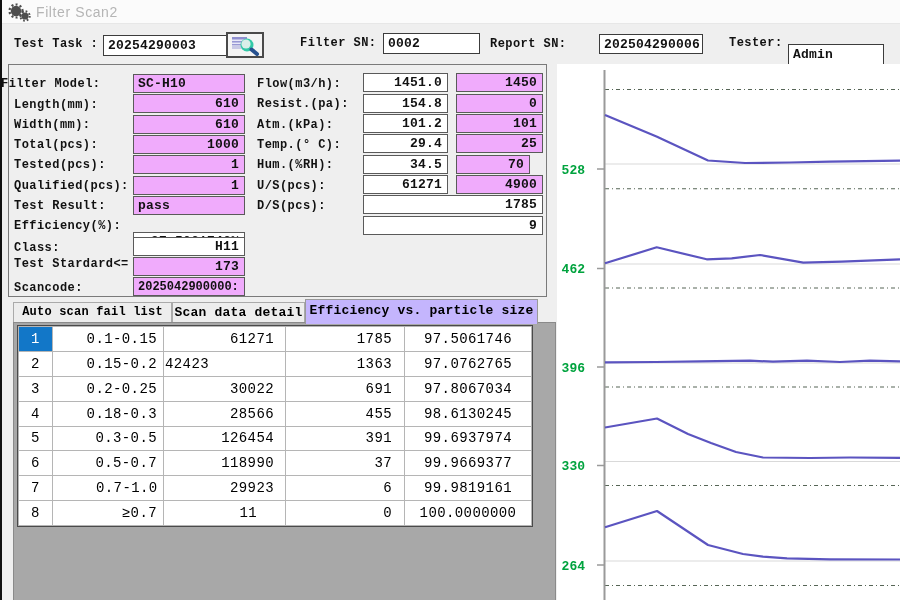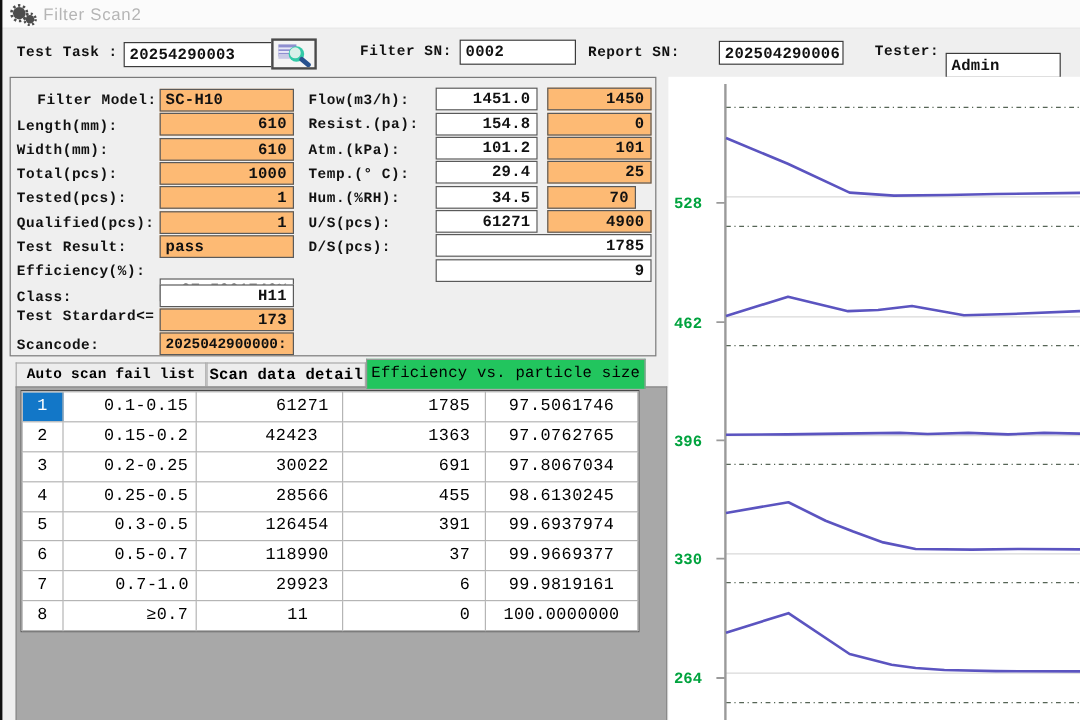--- a/index.html
+++ b/index.html
@@ -2,21 +2,21 @@
 <html><head>
 <meta charset="utf-8">
 <style>
   html,body{margin:0;padding:0;width:900px;height:600px;overflow:hidden;}
   body{background:#efefef;font-family:"Liberation Mono",monospace;position:relative;}
   .abs{position:absolute;}
   .lbl{font-weight:bold;font-size:12px;letter-spacing:0.45px;color:#111;white-space:nowrap;}
   .box{position:absolute;border:1px solid #5a5a5a;font-size:13px;font-weight:bold;
        letter-spacing:0.2px;color:#111;white-space:nowrap;overflow:hidden;
        display:flex;align-items:center;box-sizing:border-box;}
-  .gray{background:#fdba74;}
+  .gray{background:#f0abfc;}
   .white{background:#ffffff;}
   .ra{justify-content:flex-end;padding-right:5px;}
   .la{justify-content:flex-start;padding-left:4px;}
 </style>
 </head>
 <body>
 
 <div class="abs" style="left:0;top:0;width:900px;height:23px;background:#fbfbfb;border-bottom:1px solid #e7e7e7;">
   <svg class="abs" style="left:7px;top:3px;" width="26" height="19" viewBox="0 0 26 19">
     <circle cx="9" cy="8" r="5.2" fill="#4d4d4d"></circle>
@@ -44,21 +44,21 @@
 </div>
 <div class="abs lbl" style="left:300px;top:36px;">Filter SN:</div>
 <div class="box white la" style="left:383px;top:33px;width:97px;height:21px;border-color:#3c3c3c;">0002</div>
 <div class="abs lbl" style="left:490px;top:37px;">Report SN:</div>
 <div class="box white la" style="left:599px;top:34px;width:104px;height:20px;border-color:#3c3c3c;">202504290006</div>
 <div class="abs lbl" style="left:729px;top:36px;">Tester:</div>
 <div class="box white la" style="left:788px;top:44px;width:96px;height:21px;border-color:#3c3c3c;">Admin</div>
 
 <div class="abs" style="left:8px;top:64px;width:539px;height:233px;border:1px solid #7a7a7a;box-sizing:border-box;background:#efefef;"></div>
 
-<div class="abs lbl" style="left:31px;top:77px;">Filter Model:</div>
+<div class="abs lbl" style="left:1px;top:77px;">Filter Model:</div>
 <div class="abs lbl" style="left:14px;top:98px;">Length(mm):</div>
 <div class="abs lbl" style="left:14px;top:118px;">Width(mm):</div>
 <div class="abs lbl" style="left:14px;top:138px;">Total(pcs):</div>
 <div class="abs lbl" style="left:14px;top:158px;">Tested(pcs):</div>
 <div class="abs lbl" style="left:14px;top:179px;">Qualified(pcs):</div>
 <div class="abs lbl" style="left:14px;top:199px;">Test Result:</div>
 <div class="abs lbl" style="left:14px;top:219px;">Efficiency(%):</div>
 <div class="abs lbl" style="left:14px;top:241px;">Class:</div>
 <div class="abs lbl" style="left:14px;top:257px;">Test Stardard&lt;=</div>
 <div class="abs lbl" style="left:14px;top:281px;">Scancode:</div>
@@ -145,22 +145,22 @@
     <polyline points="48,363.5 100,354.5 131,370 154,379 179,388 206,393.5 253,394 293,393.5 343,393.8"></polyline>
     <polyline points="48,463.3 100,447 151,481 186,490 206,492.7 230,494.3 273,495.3 343,495.5"></polyline>
   </g>
 </svg>
 </div>
 
 <div class="abs" style="left:13px;top:302px;width:159px;height:20px;background:#ededed;border:1px solid #aaa;border-bottom:none;box-sizing:border-box;
      font-size:12px;font-weight:bold;letter-spacing:0.2px;text-align:center;line-height:19px;">Auto scan fail list</div>
 <div class="abs" style="left:172px;top:302px;width:133px;height:20px;background:#ededed;border:1px solid #aaa;border-bottom:none;box-sizing:border-box;
      font-size:13px;font-weight:bold;letter-spacing:0.2px;text-align:center;line-height:19px;">Scan data detail</div>
-<div class="abs" style="left:305px;top:299px;width:233px;height:25px;background:#22c55e;border:1px solid #9a9a9a;border-bottom:none;box-sizing:border-box;
-     font-size:13px;font-weight:normal;letter-spacing:0.2px;text-align:center;line-height:21px;z-index:3;">Efficiency vs. particle size</div>
+<div class="abs" style="left:305px;top:299px;width:233px;height:25px;background:#c4b5fd;border:1px solid #9a9a9a;border-bottom:none;box-sizing:border-box;
+     font-size:13px;font-weight:bold;letter-spacing:0.2px;text-align:center;line-height:21px;z-index:3;">Efficiency vs. particle size</div>
 
 <div class="abs" style="left:13px;top:322px;width:543px;height:278px;background:#a8a8a8;border:1px solid #8a8a8a;border-bottom:none;box-sizing:border-box;"></div>
 
 <div class="abs" style="left:17px;top:325px;width:516px;height:202px;background:#ffffff;border:1px solid #4a4a4a;box-sizing:border-box;">
 <table style="border-collapse:collapse;width:100%;height:100%;font-size:14px;letter-spacing:0.4px;table-layout:fixed;white-space:nowrap;">
   <colgroup>
         <col style="width:34px">
         <col style="width:111px">
         <col style="width:122px">
         <col style="width:119px">
@@ -170,34 +170,34 @@
   <tr>
     <td style="border:1px solid #b5b5b5;text-align:center;background:#1277c8;color:#fff;">1</td>
     <td style="border:1px solid #b5b5b5;text-align:right;padding-right:6px;">0.1-0.15</td>
     <td style="border:1px solid #b5b5b5;text-align:right;padding-right:11px;">61271</td>
     <td style="border:1px solid #b5b5b5;text-align:right;padding-right:12px;">1785</td>
     <td style="border:1px solid #b5b5b5;text-align:center;">97.5061746</td>
   </tr>
   <tr>
     <td style="border:1px solid #b5b5b5;text-align:center;">2</td>
     <td style="border:1px solid #b5b5b5;text-align:right;padding-right:6px;">0.15-0.2</td>
-    <td style="border:1px solid #b5b5b5;text-align:right;padding-right:20px;">42423</td>
+    <td style="border:1px solid #b5b5b5;text-align:left;padding-right:5px;">42423</td>
     <td style="border:1px solid #b5b5b5;text-align:right;padding-right:12px;">1363</td>
     <td style="border:1px solid #b5b5b5;text-align:center;">97.0762765</td>
   </tr>
   <tr>
     <td style="border:1px solid #b5b5b5;text-align:center;">3</td>
     <td style="border:1px solid #b5b5b5;text-align:right;padding-right:6px;">0.2-0.25</td>
     <td style="border:1px solid #b5b5b5;text-align:right;padding-right:11px;">30022</td>
     <td style="border:1px solid #b5b5b5;text-align:right;padding-right:12px;">691</td>
     <td style="border:1px solid #b5b5b5;text-align:center;">97.8067034</td>
   </tr>
   <tr>
     <td style="border:1px solid #b5b5b5;text-align:center;">4</td>
-    <td style="border:1px solid #b5b5b5;text-align:right;padding-right:6px;">0.25-0.5</td>
+    <td style="border:1px solid #b5b5b5;text-align:right;padding-right:6px;">0.18-0.3</td>
     <td style="border:1px solid #b5b5b5;text-align:right;padding-right:11px;">28566</td>
     <td style="border:1px solid #b5b5b5;text-align:right;padding-right:12px;">455</td>
     <td style="border:1px solid #b5b5b5;text-align:center;">98.6130245</td>
   </tr>
   <tr>
     <td style="border:1px solid #b5b5b5;text-align:center;">5</td>
     <td style="border:1px solid #b5b5b5;text-align:right;padding-right:6px;">0.3-0.5</td>
     <td style="border:1px solid #b5b5b5;text-align:right;padding-right:11px;">126454</td>
     <td style="border:1px solid #b5b5b5;text-align:right;padding-right:12px;">391</td>
     <td style="border:1px solid #b5b5b5;text-align:center;">99.6937974</td>

